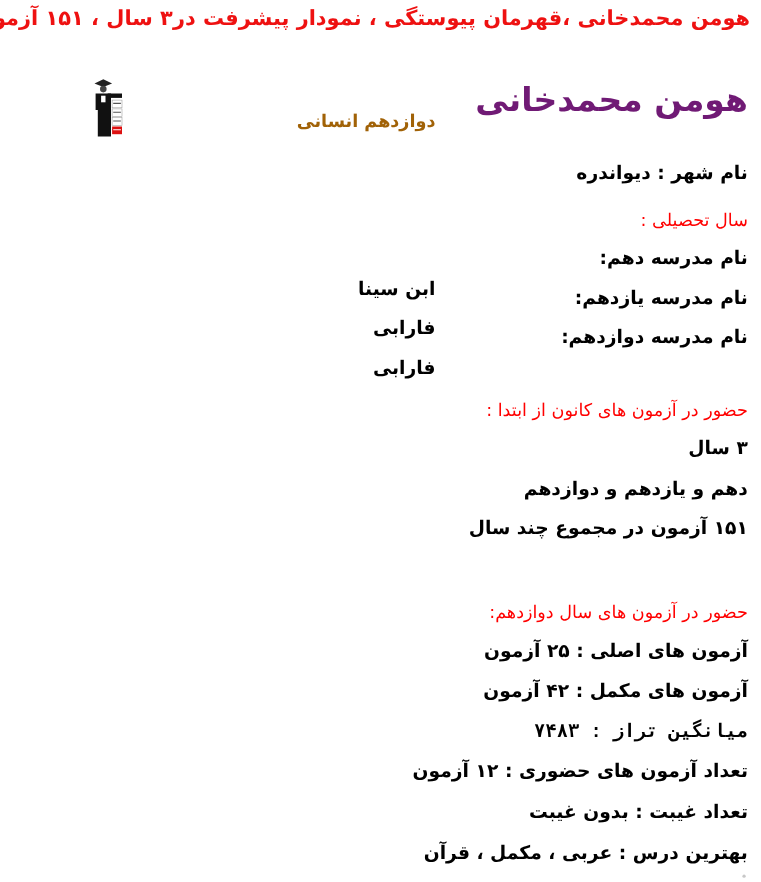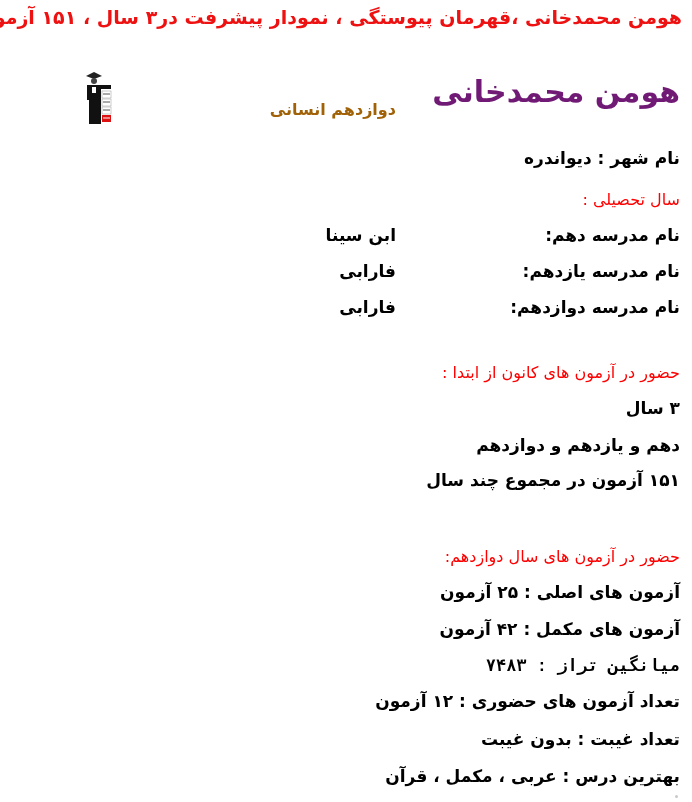--- a/index.html
+++ b/index.html
@@ -62,20 +62,21 @@
       font-size: 16px;
       font-weight: normal;
       color: #ff0000;
       white-space: nowrap;
     }
     .school-value {
       right: 296px;
       font-size: 17px;
       font-weight: bold;
       white-space: nowrap;
+      margin-top: 28px;
     }
     .corner-mark {
       bottom: 4px;
       right: 14px;
       width: 3px;
       height: 3px;
       background: #c8c8c8;
       border-radius: 50%;
     }
   </style>

